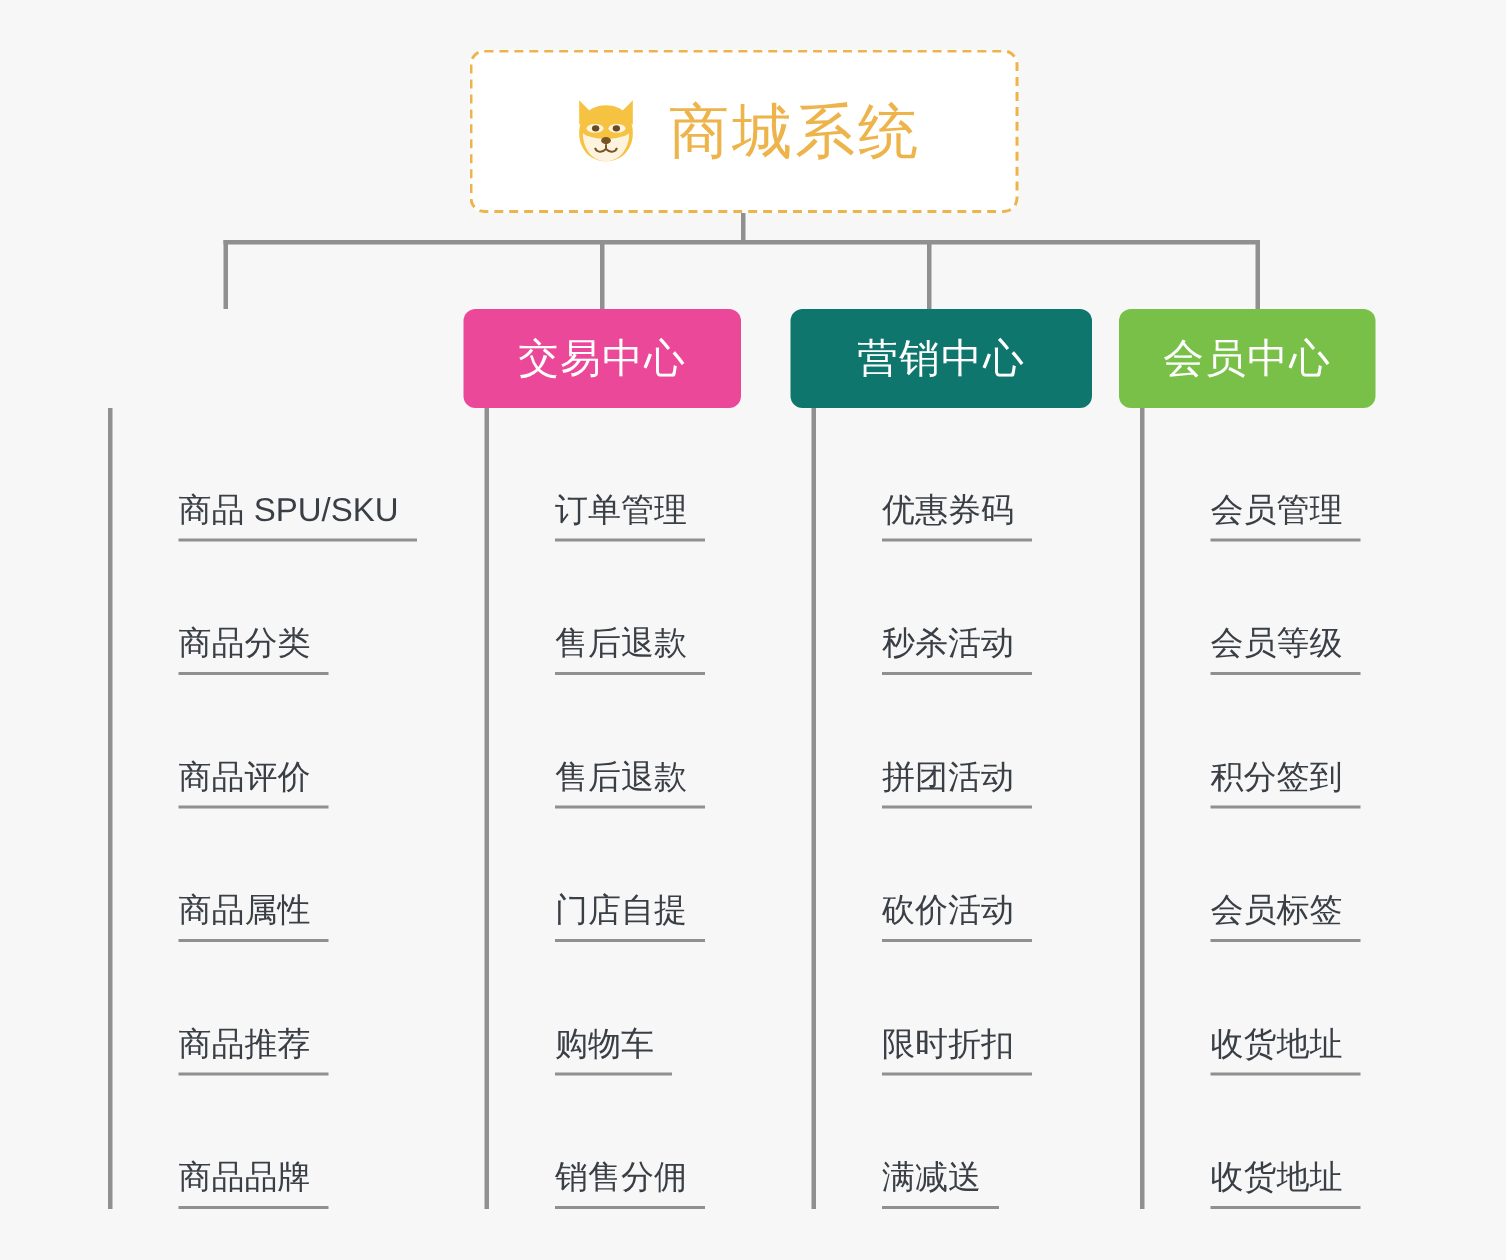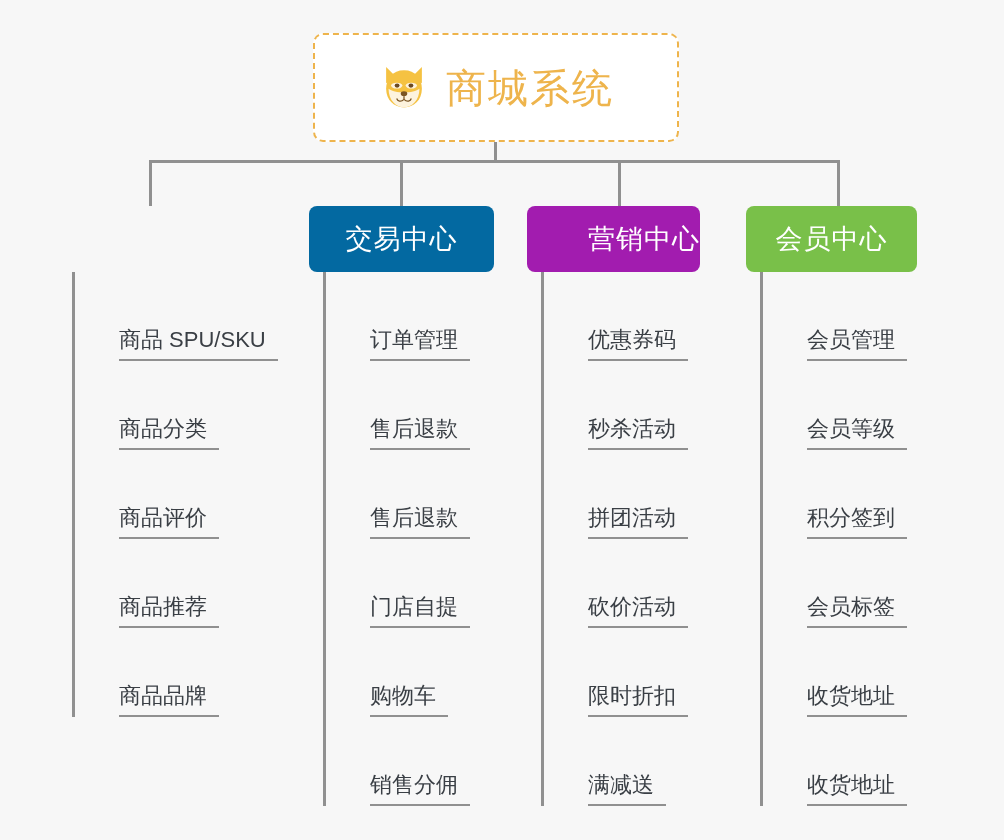--- a/index.html
+++ b/index.html
@@ -94,22 +94,22 @@
 
   .branch-label {
     font-size: 27px;
     color: #ffffff;
     letter-spacing: 1px;
     line-height: 1;
     white-space: nowrap;
   }
 
   .branch-0 { left: 58px;  width: 185px; background: #4a90e8; }
-  .branch-1 { left: 309px; width: 185px; background: #0369a1; }
-  .branch-2 { left: 527px; width: 173px; background: #a21caf; justify-content: flex-end; }
+  .branch-1 { left: 309px; width: 185px; background: #ec4899; }
+  .branch-2 { left: 527px; width: 201px; background: #0f766e; }
   .branch-3 { left: 746px; width: 171px; background: #79c049; }
 
   
   .leaf-column {
     position: absolute;
     top: 272px;
     width: 240px;
     border-left: 3px solid #909090;
     padding-left: 16px;
   }
@@ -180,20 +180,23 @@
     <div class="leaf-item">
         <span class="leaf-text">商品 SPU/SKU</span>
       </div>
     <div class="leaf-item">
         <span class="leaf-text">商品分类</span>
       </div>
     <div class="leaf-item">
         <span class="leaf-text">商品评价</span>
       </div>
     <div class="leaf-item">
+        <span class="leaf-text">商品属性</span>
+      </div>
+    <div class="leaf-item">
         <span class="leaf-text">商品推荐</span>
       </div>
     <div class="leaf-item">
         <span class="leaf-text">商品品牌</span>
       </div>
   </div>
 
   <div class="leaf-column col-1">
     <div class="leaf-item">
         <span class="leaf-text">订单管理</span>

